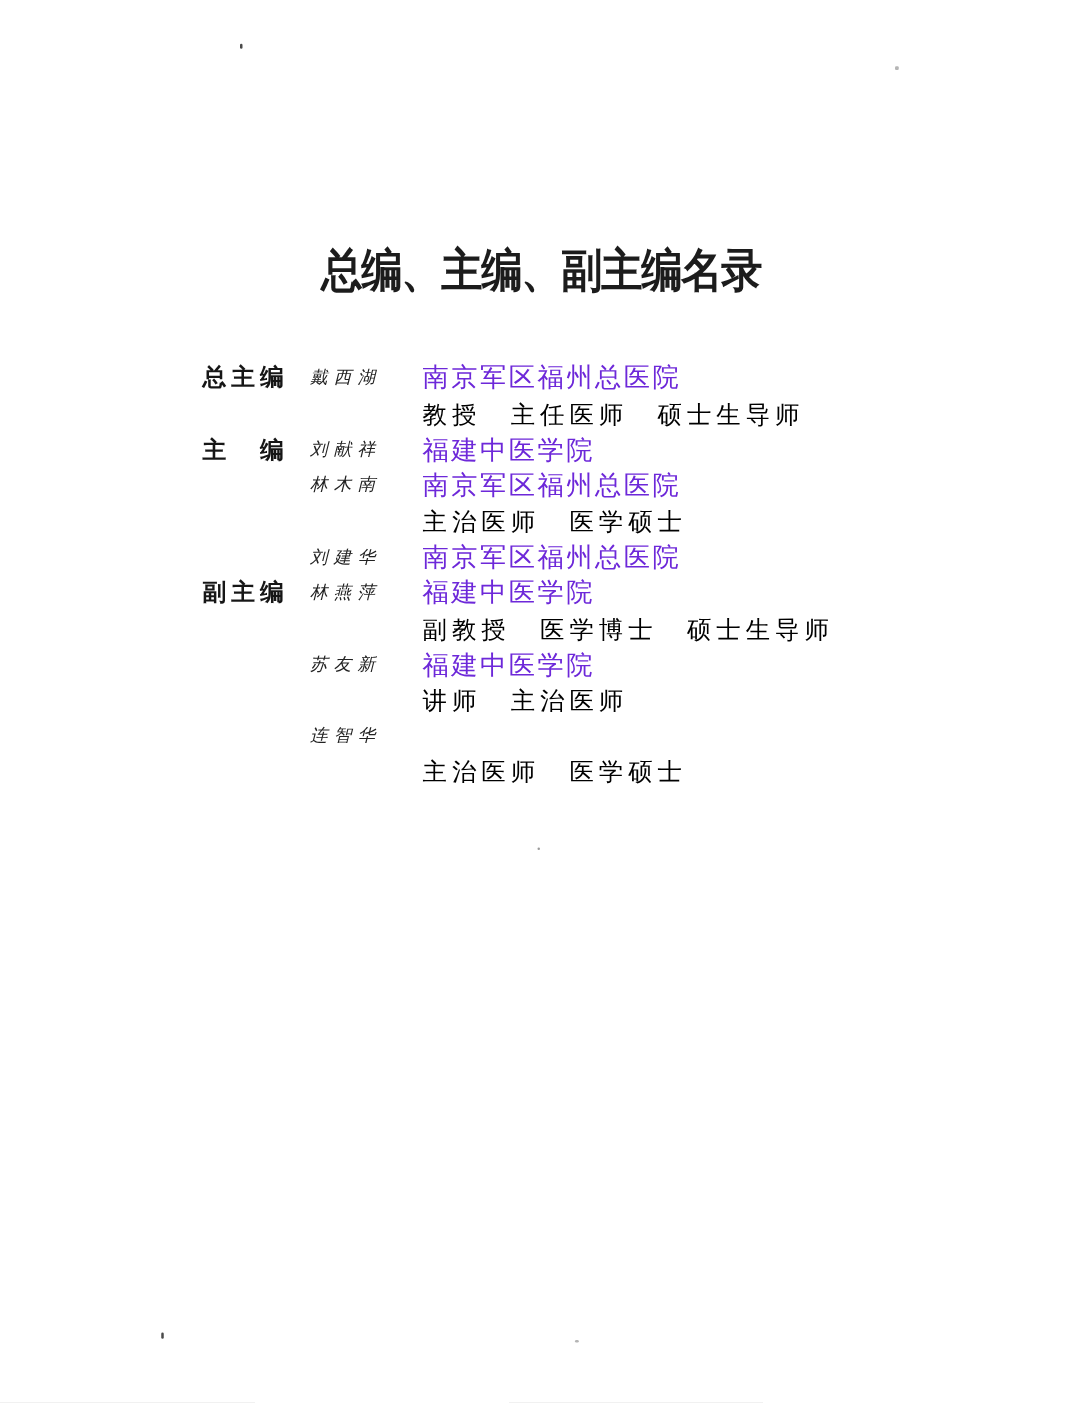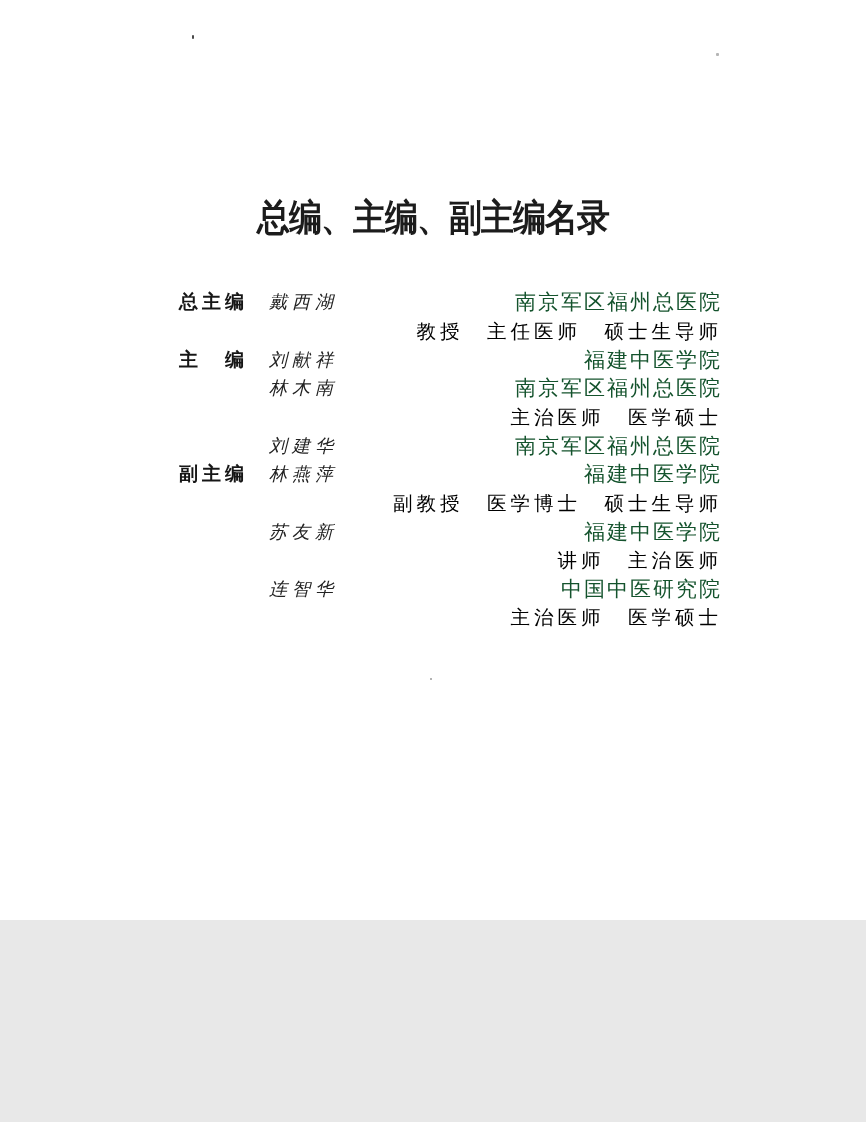--- a/index.html
+++ b/index.html
@@ -3,21 +3,21 @@
 <meta charset="utf-8">
 <style>
   html, body {
     margin: 0;
     padding: 0;
     background: #e8e8e8;
   }
   .page {
     position: relative;
     width: 866px;
-    height: 920px;
+    height: 1122px;
     margin: 0 auto;
     background: #ffffff;
     overflow: hidden;
     font-family: "Liberation Serif", "DejaVu Serif", serif;
     color: #1c1c1c;
   }
   
   .title {
     position: absolute;
     top: 195px;
@@ -33,51 +33,49 @@
     transform: scaleY(1.12);
     transform-origin: center top;
     white-space: nowrap;
   }
   
   .roster {
     position: absolute;
     left: 162px;
     top: 288px;
     width: 560px;
-    text-align: right;
   }
   .row {
     height: 28.7px;
     display: flex;
     align-items: center;
     white-space: nowrap;
   }
   .col-role {
     flex: 0 0 86px;
     font-family: "Liberation Sans", "DejaVu Sans", sans-serif;
     font-weight: bold;
     font-size: 19px;
     letter-spacing: 4px;
     color: #161616;
   }
   .col-name {
     flex: 0 0 90px;
-    font-size: 18px;
+    font-size: 14px;
     letter-spacing: 5px;
     font-style: italic;
     color: #222222;
   }
   .col-text {
     flex: 1 1 auto;
   }
   .affil {
     font-size: 21px;
     letter-spacing: 2px;
-    color: #14532d;
-    margin-left: 47px;
+    color: #6d28d9;
   }
   .creds {
     font-size: 19.5px;
     letter-spacing: 4px;
     color: #000000;
   }
   
   .speck {
     position: absolute;
     border-radius: 1px;
@@ -159,21 +157,20 @@
         <span class="col-role"></span>
         <span class="col-name"></span>
         <span class="col-text creds">讲师　主治医师</span>
       </div>
     </div>
 
     <div class="entry">
       <div class="row">
         <span class="col-role"></span>
         <span class="col-name">连智华</span>
-        <span class="col-text affil">中国中医研究院</span>
       </div>
       <div class="row">
         <span class="col-role"></span>
         <span class="col-name"></span>
         <span class="col-text creds">主治医师　医学硕士</span>
       </div>
     </div>
   </div>
 
   <div class="speck speck-dark" style="left:192px; top:35px;  width:2px; height:4px;"></div>

